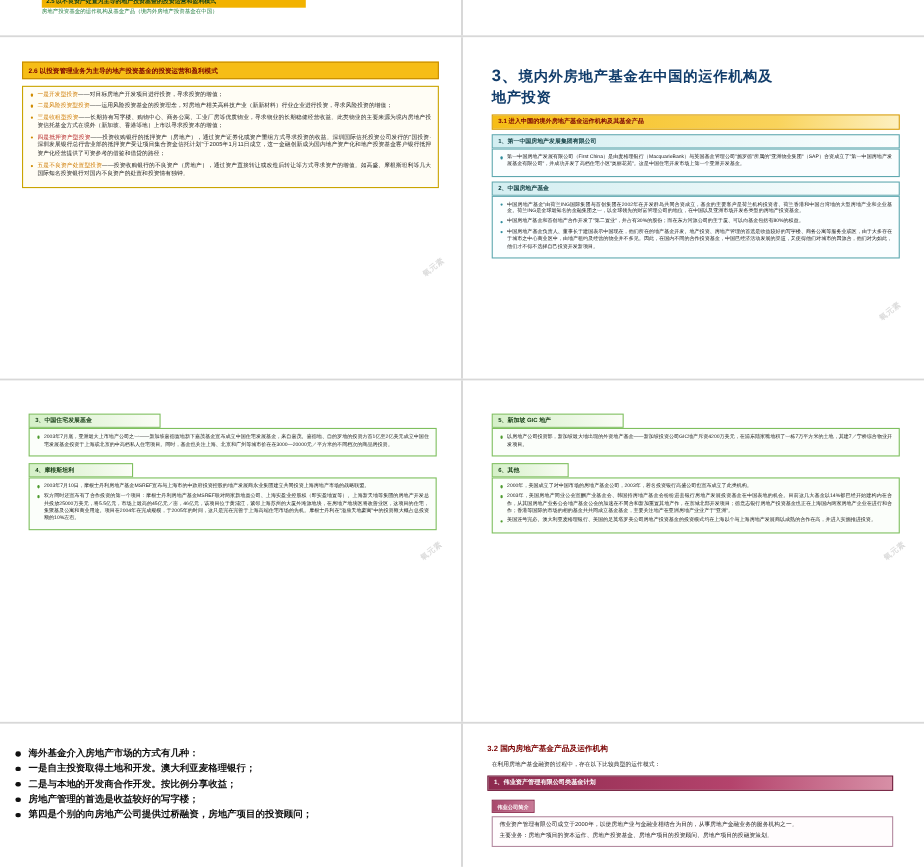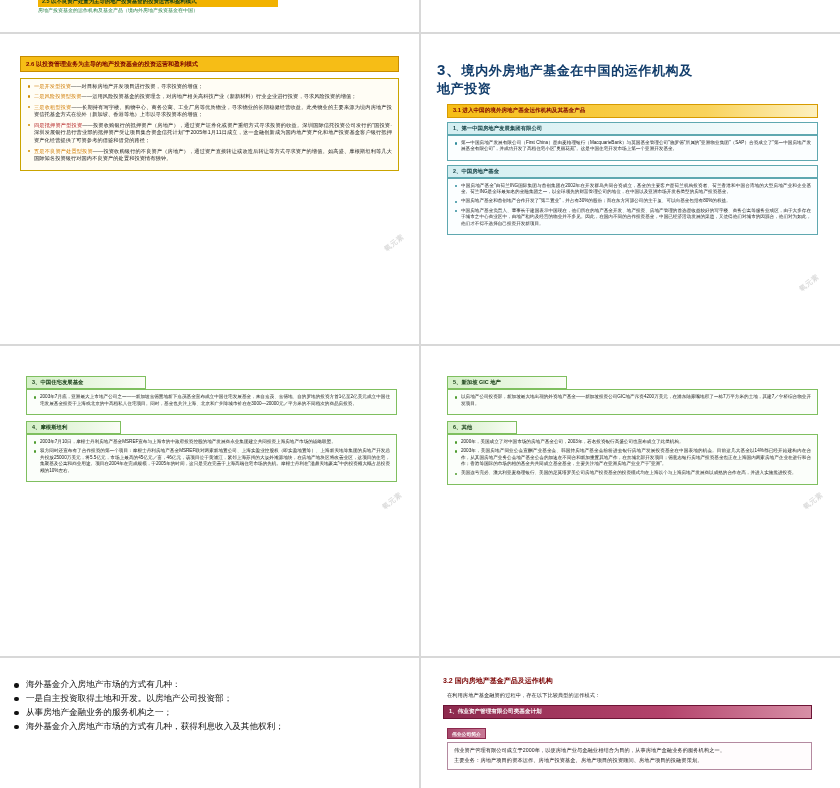--- a/index.html
+++ b/index.html
@@ -201,20 +201,21 @@
   }
 
   
   .plain-bullets {
     margin: 0;
     padding: 0;
     list-style: none;
     font-size: 8.6px;
     line-height: 1.62;
     color: #111111;
+    font-weight: bold;
   }
   .plain-bullets li {
     position: relative;
     padding-left: 14px;
     white-space: nowrap;
     overflow: hidden;
   }
   .plain-bullets li::before {
     content: "";
     position: absolute;
@@ -279,21 +280,21 @@
           <li><span class="lead-orange">五是不良资产处置型投资</span><span>——投资收购银行的不良资产（房地产），通过资产直接转让或改造后转让等方式寻求资产的增值。如高盛、摩根斯坦利等几大国际知名投资银行对国内不良资产的处置和投资情有独钟。</span></li>
         </ul>
       </div>
       <div class="watermark wm-small" style="right:14px; bottom:96px;">氧元素</div>
     </div>
   </div>
   <div class="vline"></div>
 
   <div class="slide">
     <div class="slide-inner">
-      <div class="big-title" style="margin:18px 10px 4px 4px;">
+      <div class="big-title" style="margin:18px 10px 4px 14px;">
         <span class="num">3、</span><span>境内外房地产基金在中国的运作机构及</span>
         <div>地产投资</div>
       </div>
 
       <div class="bar-yellow-grad" style="margin:6px 10px 4px 14px;">
         <span>3.1  进入中国的境外房地产基金运作机构及其基金产品</span>
       </div>
 
       <div class="bar-teal" style="margin:0 10px 0 14px;">
         <span>1、第一中国房地产发展集团有限公司</span>
@@ -369,23 +370,24 @@
       <div class="watermark wm-small" style="right:16px; bottom:150px;">氧元素</div>
     </div>
   </div>
 
   <div class="hline"></div>
 
   <div class="slide">
     <div class="slide-inner" style="padding-top:20px;">
       <ul class="plain-bullets">
         <li>海外基金介入房地产市场的方式有几种：</li>
-        <li>一是自主投资取得土地和开发。以房地产公司投资部；</li>
-        <li>从事房地产金融业务的服务机构之一；</li>
-        <li>海外基金介入房地产市场的方式有几种，获得利息收入及其他权利；</li>
+        <li>一是自主投资取得土地和开发。澳大利亚麦格理银行；</li>
+        <li>二是与本地的开发商合作开发。按比例分享收益；</li>
+        <li>房地产管理的首选是收益较好的写字楼；</li>
+        <li>第四是个别的向房地产公司提供过桥融资，房地产项目的投资顾问；</li>
       </ul>
     </div>
   </div>
   <div class="vline"></div>
 
   <div class="slide">
     <div class="slide-inner" style="padding-top:18px;">
       <div class="sec-num" style="margin:0 0 6px 10px;">3.2  国内房地产基金产品及运作机构</div>
       <div class="tiny" style="margin:0 10px 5px 14px; color:#222;">在利用房地产基金融资的过程中，存在以下比较典型的运作模式：</div>
       <div class="bar-purple" style="margin:0 16px 3px 10px;">

